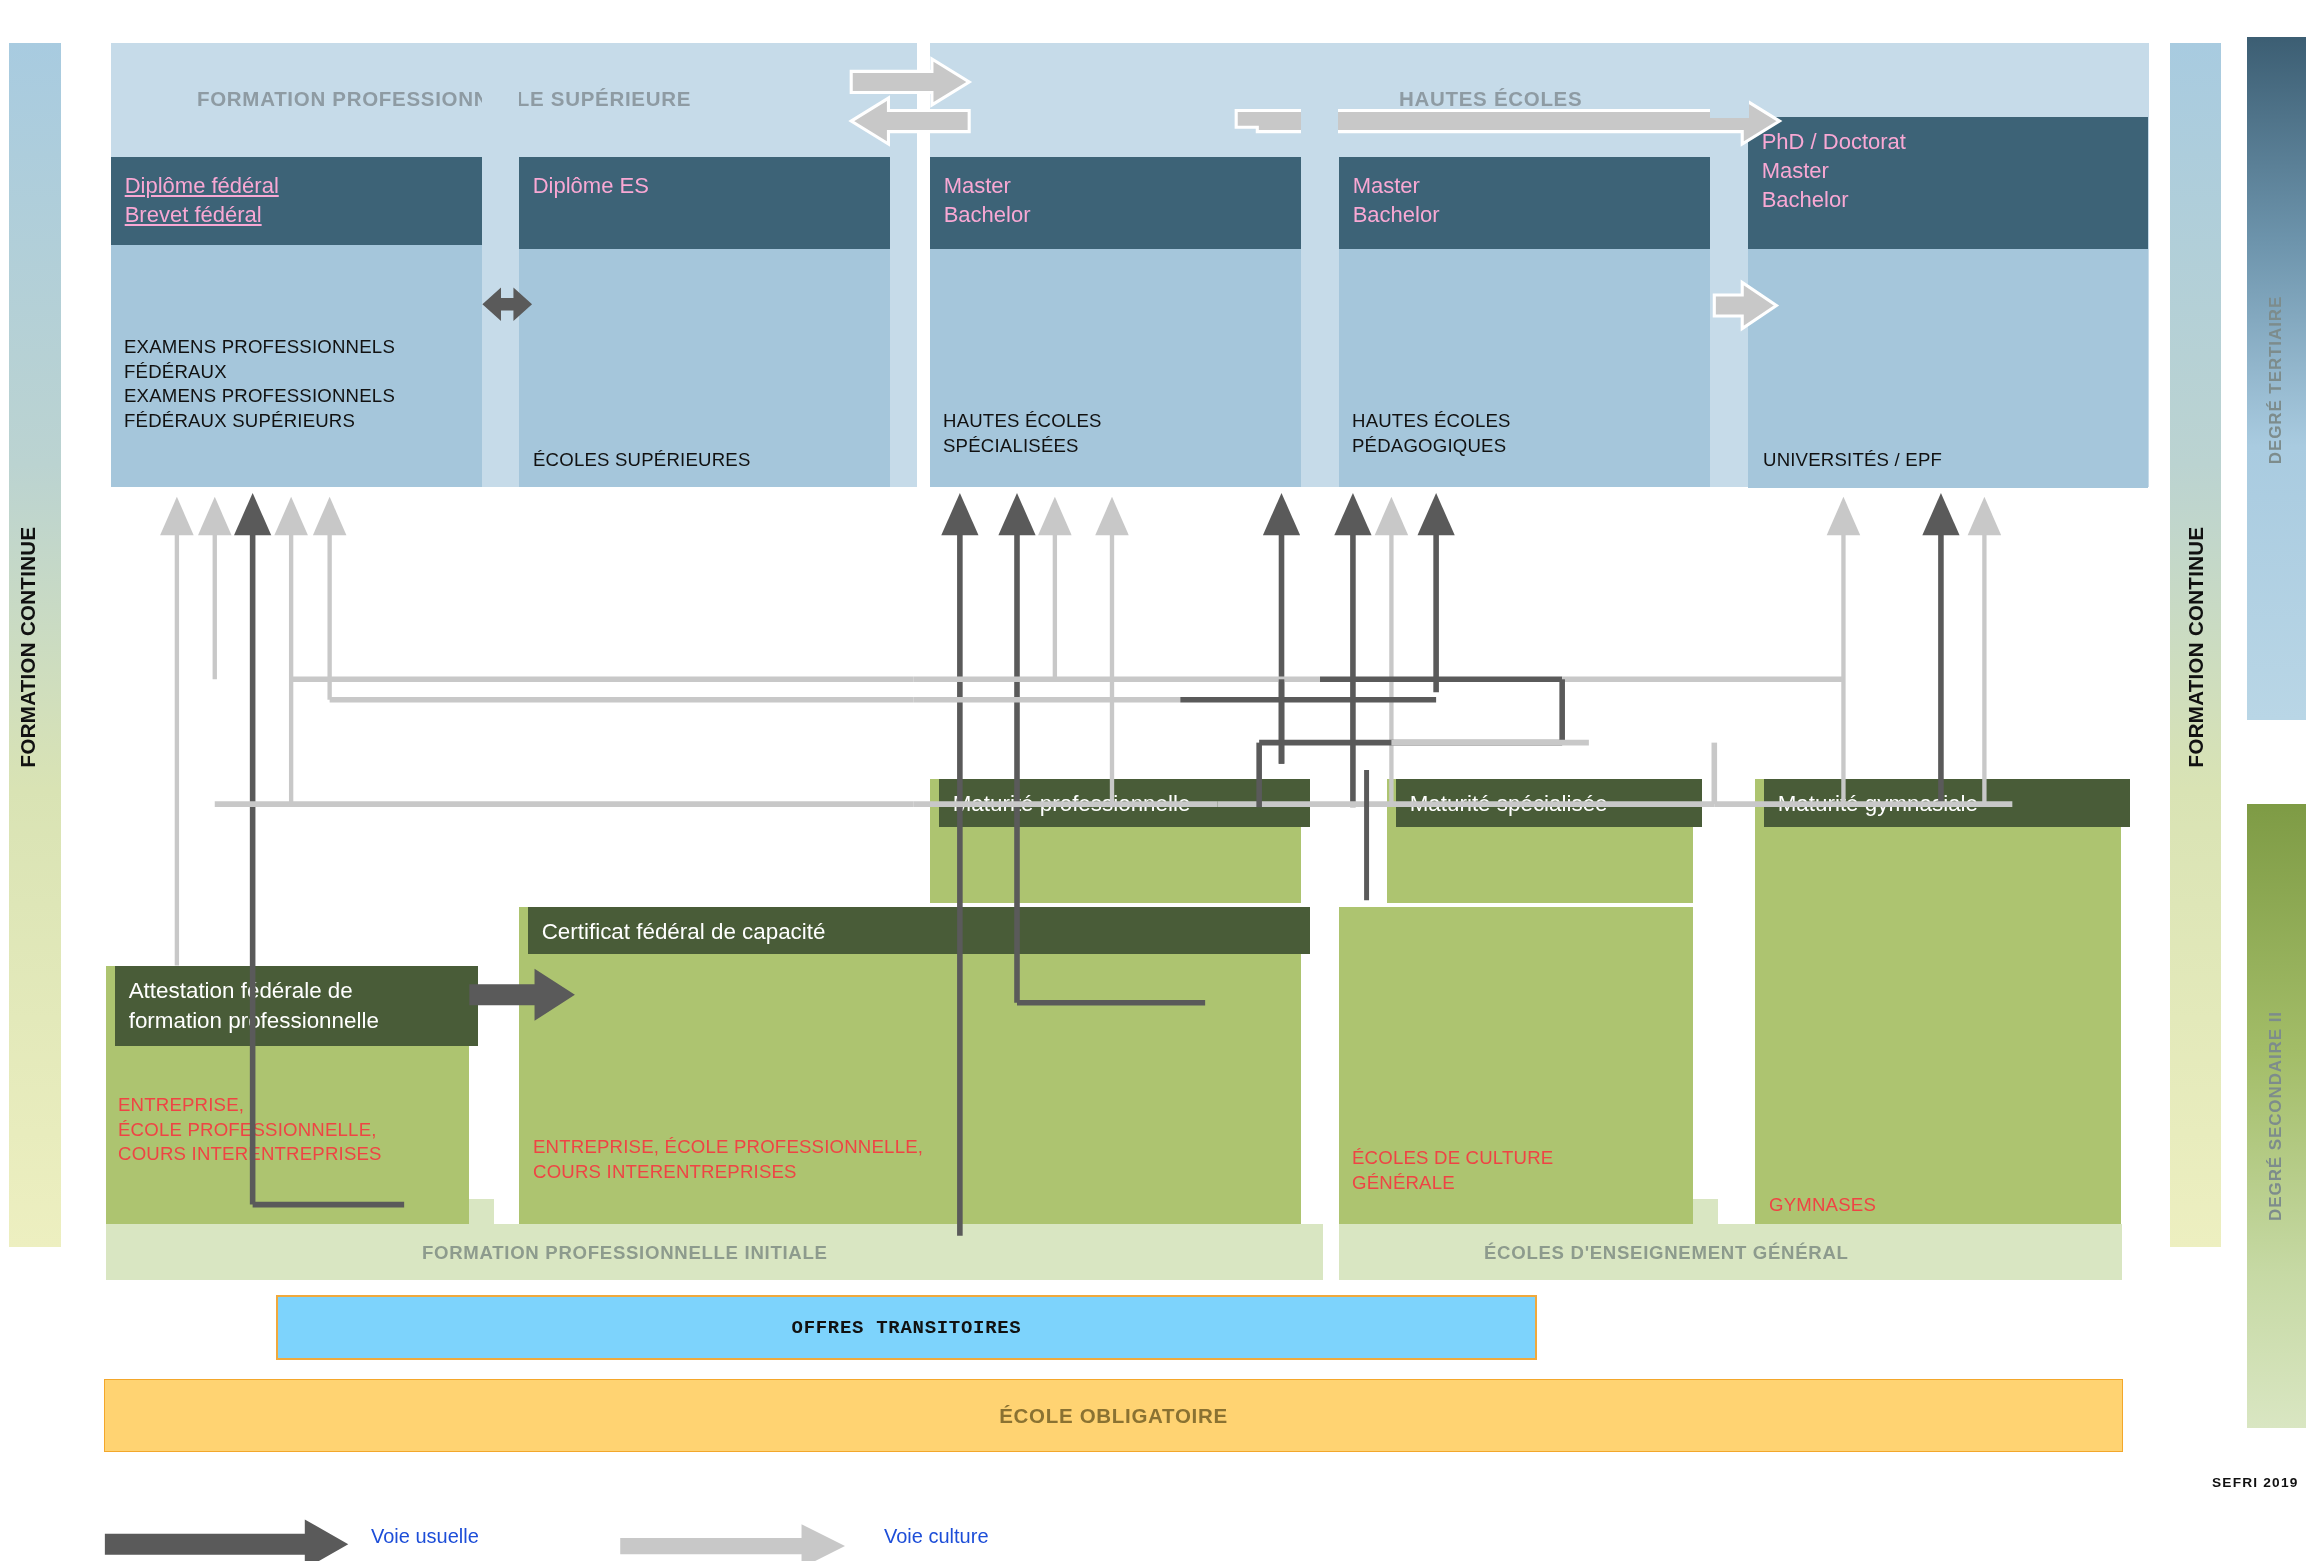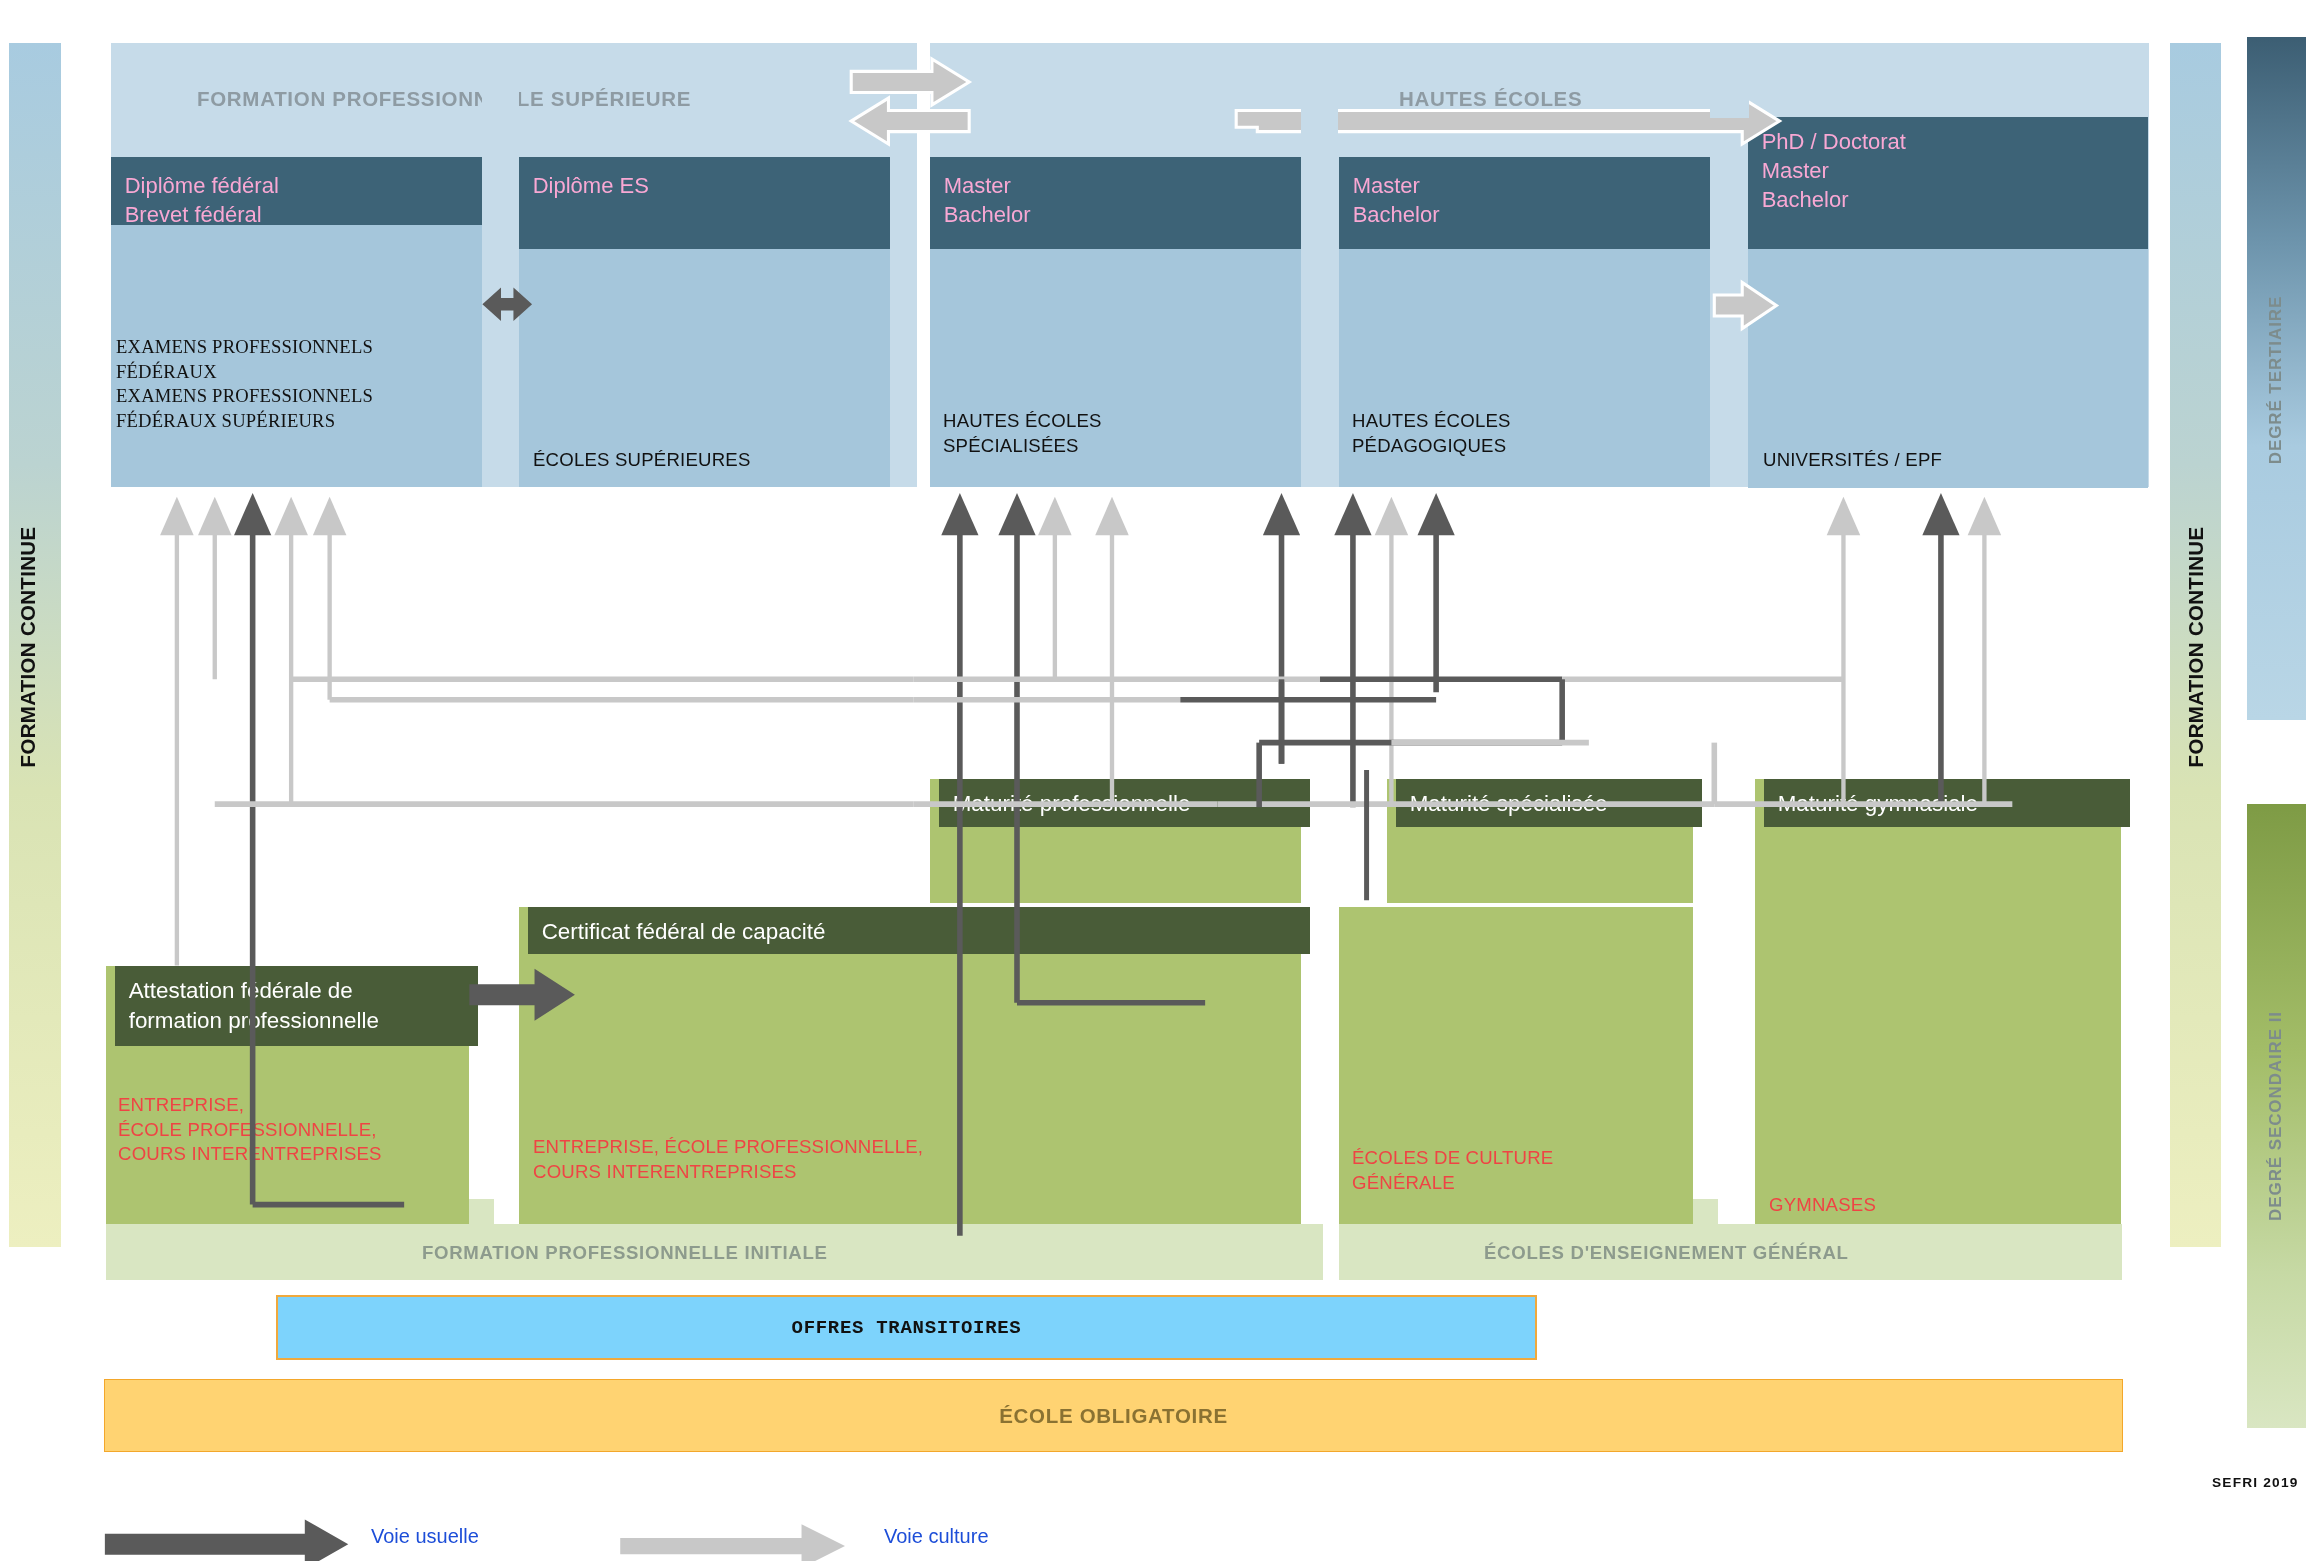--- a/index.html
+++ b/index.html
@@ -68,23 +68,23 @@
   <div class="deg-sec" style="left:2247px;top:804px;width:59px;height:624px;"></div>
   <div class="deg-label" style="left:2127px;top:1106px;width:298px;text-align:center;transform:rotate(-90deg);">DEGRÉ SECONDAIRE II</div>
 
   <div class="tert-panel" style="left:111px;top:43px;width:806px;height:444px;"></div>
   <div class="tert-panel" style="left:930px;top:43px;width:1219px;height:444px;"></div>
 
   <div class="tert-title" style="left:197px;top:87px;">FORMATION PROFESSIONNELLE SUPÉRIEURE</div>
   <div class="tert-title" style="left:1399px;top:87px;">HAUTES ÉCOLES</div>
 
   <div class="t-col" style="left:111px;top:157px;width:371px;height:330px;"></div>
-  <div class="t-head" style="left:111px;top:157px;width:371px;height:68px;white-space:pre-line;">Diplôme fédéral
+  <div class="t-head" style="left:111px;top:157px;width:371px;height:88px;white-space:pre-line;text-decoration:underline;">Diplôme fédéral
 Brevet fédéral</div>
-  <div class="t-foot" style="left:116px;top:335px;width:360px;white-space:pre-line;font-family:Liberation Serif, serif;">EXAMENS PROFESSIONNELS
+  <div class="t-foot" style="left:124px;top:335px;width:360px;white-space:pre-line;">EXAMENS PROFESSIONNELS
 FÉDÉRAUX
 EXAMENS PROFESSIONNELS
 FÉDÉRAUX SUPÉRIEURS</div>
 
   <div class="t-col" style="left:519px;top:157px;width:371px;height:330px;"></div>
   <div class="t-head" style="left:519px;top:157px;width:371px;height:92px;white-space:pre-line;">Diplôme ES</div>
   <div class="t-foot" style="left:533px;top:448px;width:360px;white-space:pre-line;">ÉCOLES SUPÉRIEURES</div>
 
   <div class="t-col" style="left:930px;top:157px;width:371px;height:330px;"></div>
   <div class="t-head" style="left:930px;top:157px;width:371px;height:92px;white-space:pre-line;">Master

